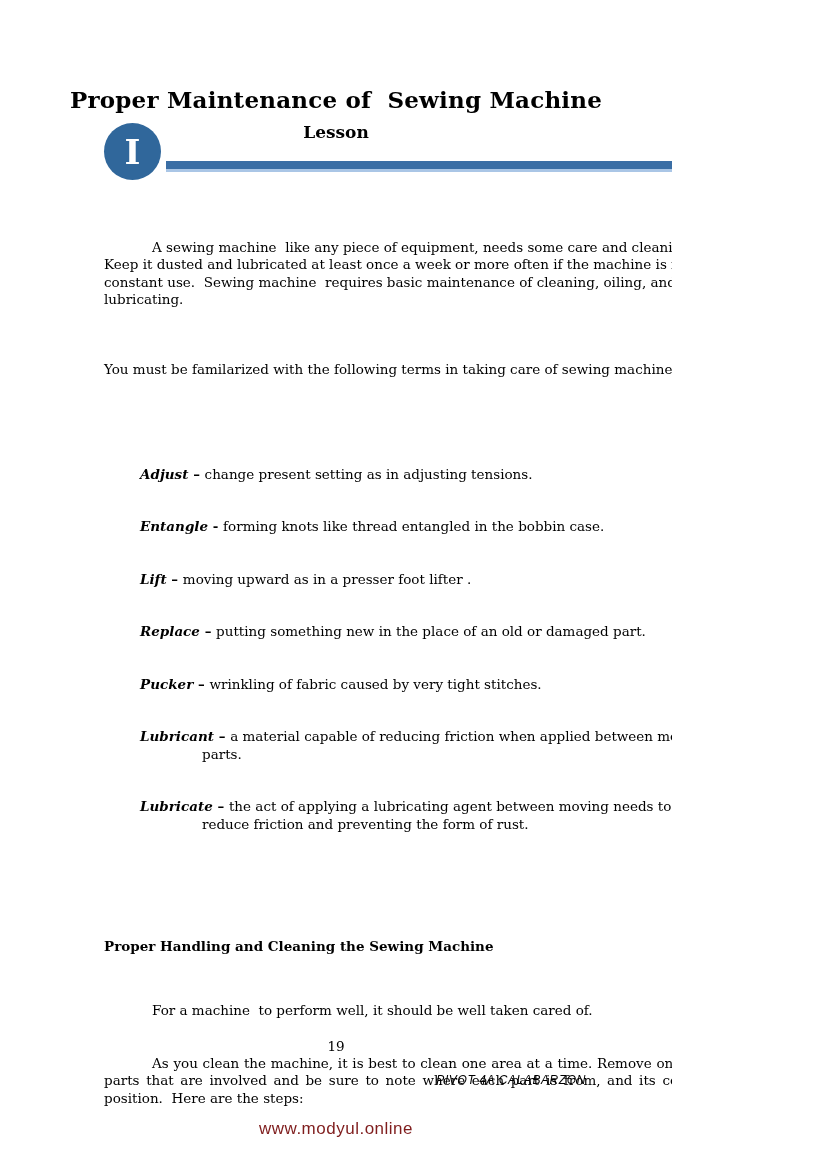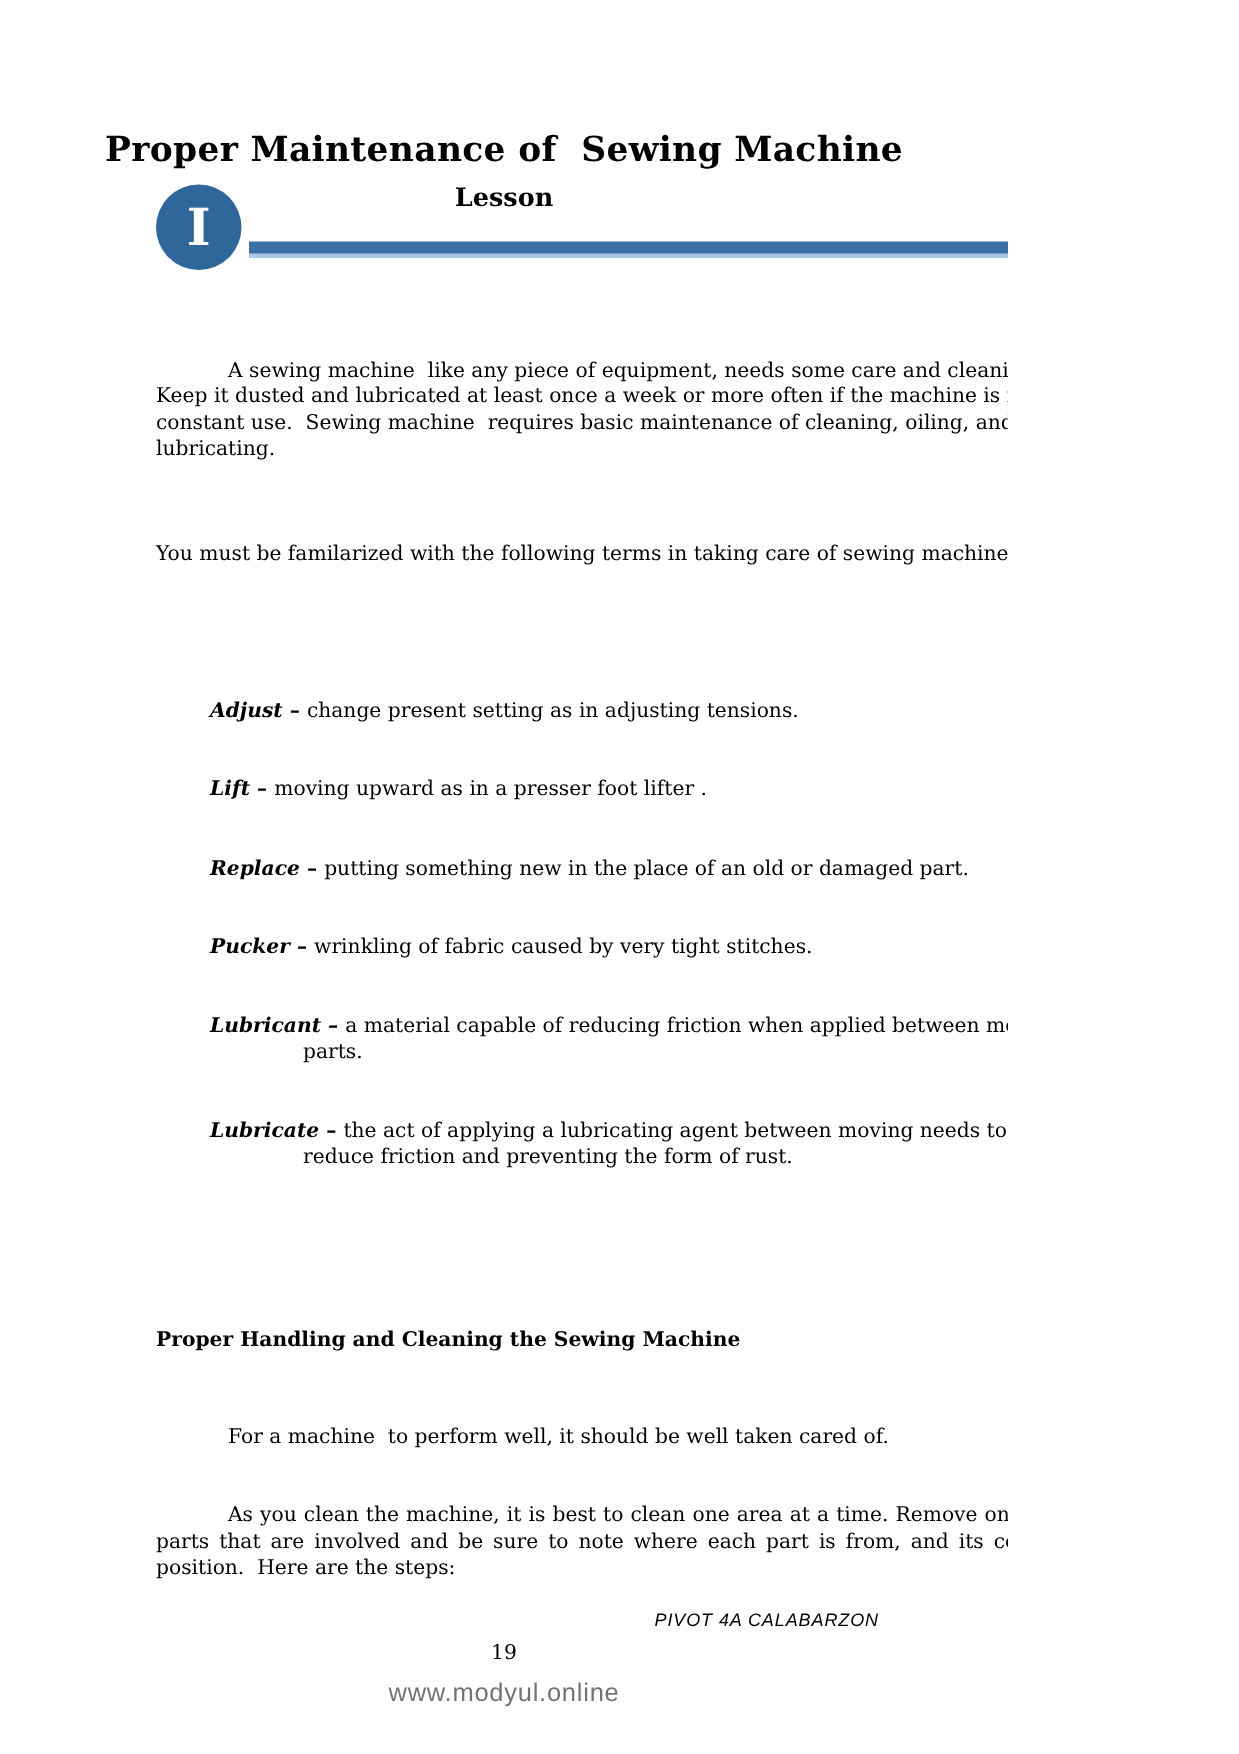--- a/index.html
+++ b/index.html
@@ -73,31 +73,31 @@
   .footer-brand {
     position: absolute;
     top: 1073px; right: 86px;
     font-family: "Liberation Sans", sans-serif;
     font-style: italic;
     font-size: 12px;
     letter-spacing: 0.6px;
   }
   .page-number {
     position: absolute;
-    top: 1094px; left: 0; width: 100%;
+    top: 1038px; left: 0; width: 100%;
     text-align: center;
     font-size: 13.5px;
   }
   .watermark {
     position: absolute;
     top: 1119px; left: 0; width: 100%;
     text-align: center;
     font-family: "Liberation Sans", sans-serif;
     font-size: 17px;
-    color: #737373;
+    color: #7f1d1d;
     letter-spacing: 0.5px;
   }
 </style>
 </head>
 <body>
 
 <div class="page">
 
   <div class="doc-title">Proper Maintenance of  Sewing Machine</div>
   <div class="lesson-label">Lesson</div>
@@ -106,20 +106,21 @@
     </div>
   <div class="accent-bar"></div>
 
   <div class="content">
 
     <p class="indent mb">A sewing machine  like any piece of equipment, needs some care and cleaning.  Keep it dusted and lubricated at least once a week or more often if the machine is in constant use.  Sewing machine  requires basic maintenance of cleaning, oiling, and lubricating.</p>
     <p class="justify">You must be familarized with the following terms in taking care of sewing machine</p>
 
     <div class="terms">
       <div class="term-line"><span class="term-name">Adjust</span><span class="term-sep"> – </span><span>change present setting as in adjusting tensions.</span></div>
+      <div class="term-line"><span class="term-name">Entangle</span><span class="term-sep"> - </span><span>forming knots like thread entangled in the bobbin case.</span></div>
       <div class="term-line"><span class="term-name">Lift</span><span class="term-sep"> – </span><span>moving upward as in a presser foot lifter .</span></div>
       <div class="term-line tight"><span class="term-name">Replace</span><span class="term-sep"> – </span><span>putting something new in the place of an old or damaged part.</span></div>
       <div class="term-line"><span class="term-name">Pucker</span><span class="term-sep"> – </span><span>wrinkling of fabric caused by very tight stitches.</span></div>
       <div class="term-line"><span class="term-name">Lubricant</span><span class="term-sep"> – </span><span>a material capable of reducing friction when applied between moving parts.</span></div>
       <div class="term-line"><span class="term-name">Lubricate</span><span class="term-sep"> – </span><span>the act of applying a lubricating agent between moving needs to reduce friction and preventing the form of rust.</span></div>
     </div>
 
     <p class="heading mb12">Proper Handling and Cleaning the Sewing Machine</p>
     <p class="indent">For a machine  to perform well, it should be well taken cared of.</p>
     <p class="indent justify">As you clean the machine, it is best to clean one area at a time. Remove only the parts that are involved and be sure to note where each part is from, and its correct position.  Here are the steps:</p>

